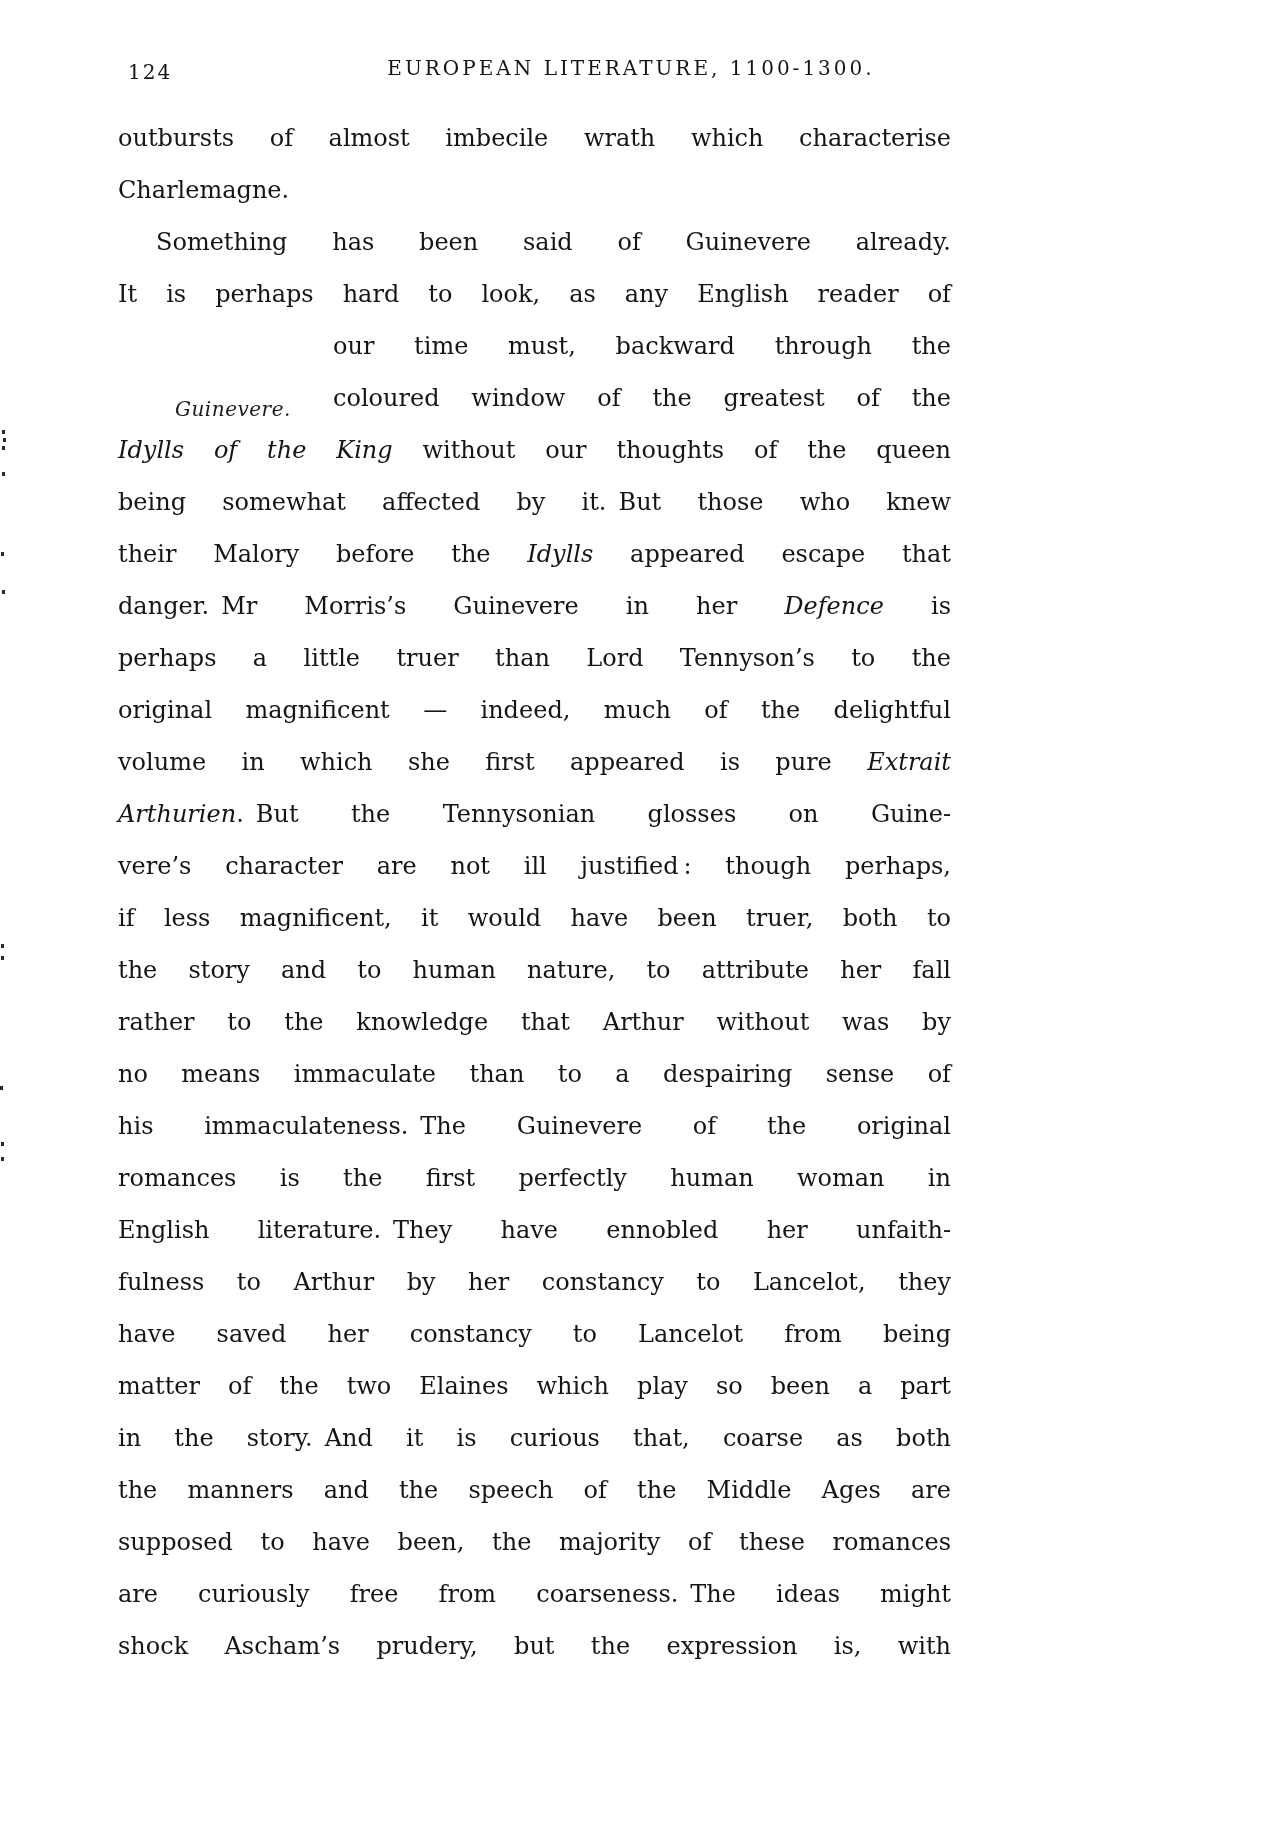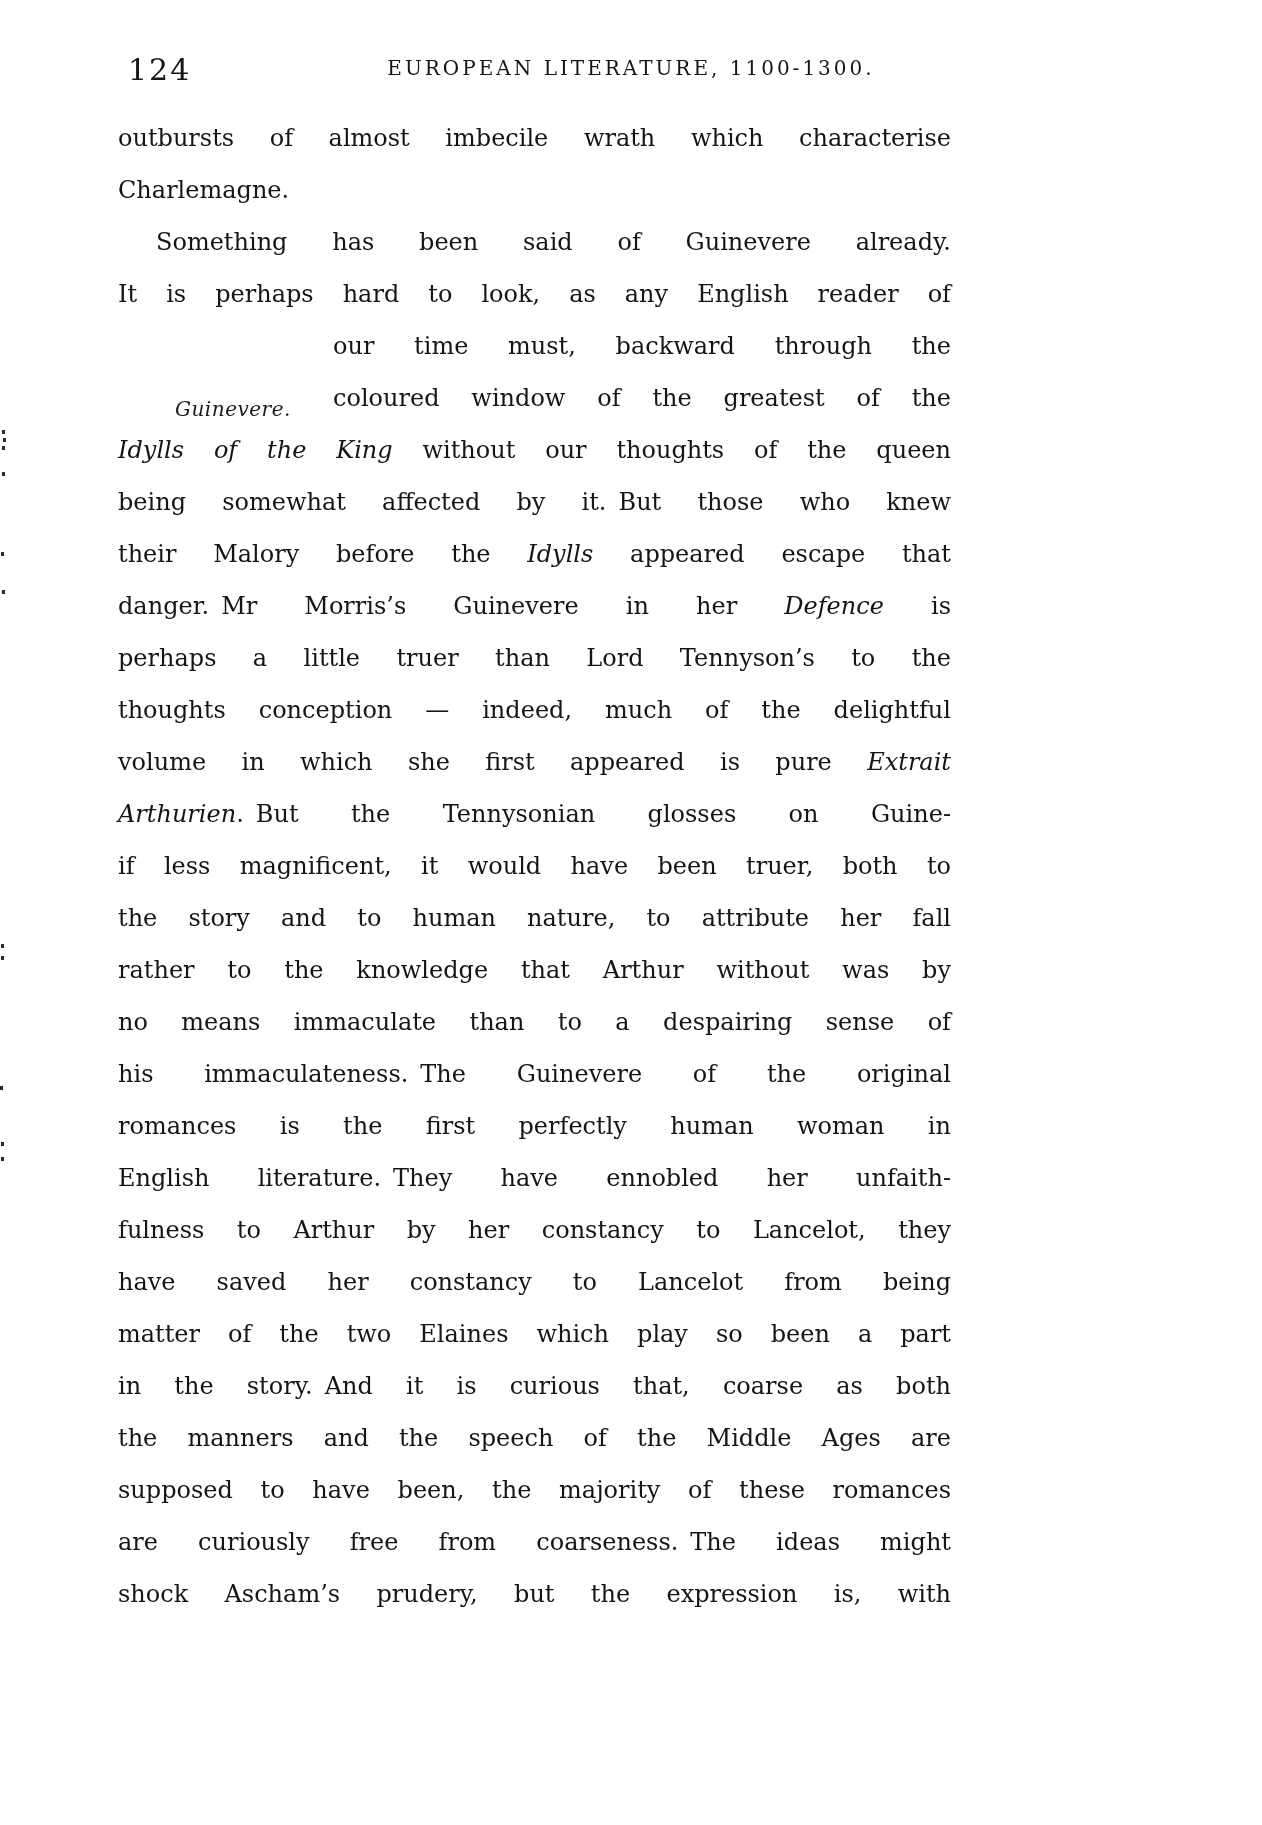--- a/index.html
+++ b/index.html
@@ -20,22 +20,22 @@
   .header {
     position: absolute;
     top: 50px;
     left: 0;
     width: 100%;
     height: 44px;
   }
   .page-number {
     position: absolute;
     left: 128px;
-    top: 2px;
-    font-size: 30px;
+    top: 10px;
+    font-size: 20px;
     letter-spacing: 2px;
   }
   .running-header {
     position: absolute;
     left: 50%;
     transform: translateX(-50%);
     top: 6px;
     font-size: 20px;
     letter-spacing: 3px;
     white-space: nowrap;
@@ -95,23 +95,24 @@
       <div class="line no-just"><span>Charlemagne.</span></div>
       <div class="line" style="padding-left: 38px;"><span>Something has been said of Guinevere already.</span></div>
       <div class="line"><span>It is perhaps hard to look, as any English reader of</span></div>
       <div class="line" style="padding-left: 215px;"><span>our time must, backward through the</span></div>
       <div class="line" style="padding-left: 215px;"><span>coloured window of the greatest of the</span></div>
       <div class="line"><span class="it">Idylls of the King</span><span> without our thoughts of the queen</span></div>
       <div class="line"><span>being somewhat affected by it. But those who knew</span></div>
       <div class="line"><span>their Malory before the </span><span class="it">Idylls</span><span> appeared escape that</span></div>
       <div class="line"><span>danger. Mr Morris’s Guinevere in her </span><span class="it">Defence</span><span> is</span></div>
       <div class="line"><span>perhaps a little truer than Lord Tennyson’s to the</span></div>
-      <div class="line"><span>thoughts conception — indeed, much of the delightful</span></div>
+      <div class="line"><span>original magnificent — indeed, much of the delightful</span></div>
       <div class="line"><span>volume in which she first appeared is pure </span><span class="it">Extrait</span></div>
       <div class="line"><span class="it">Arthurien</span><span>. But the Tennysonian glosses on Guine-</span></div>
+      <div class="line"><span>vere’s character are not ill justified : though perhaps,</span></div>
       <div class="line"><span>if less magnificent, it would have been truer, both to</span></div>
       <div class="line"><span>the story and to human nature, to attribute her fall</span></div>
       <div class="line"><span>rather to the knowledge that Arthur without was by</span></div>
       <div class="line"><span>no means immaculate than to a despairing sense of</span></div>
       <div class="line"><span>his immaculateness. The Guinevere of the original</span></div>
       <div class="line"><span>romances is the first perfectly human woman in</span></div>
       <div class="line"><span>English literature. They have ennobled her unfaith-</span></div>
       <div class="line"><span>fulness to Arthur by her constancy to Lancelot, they</span></div>
       <div class="line"><span>have saved her constancy to Lancelot from being</span></div>
       <div class="line"><span>matter of the two Elaines which play so been a part</span></div>

